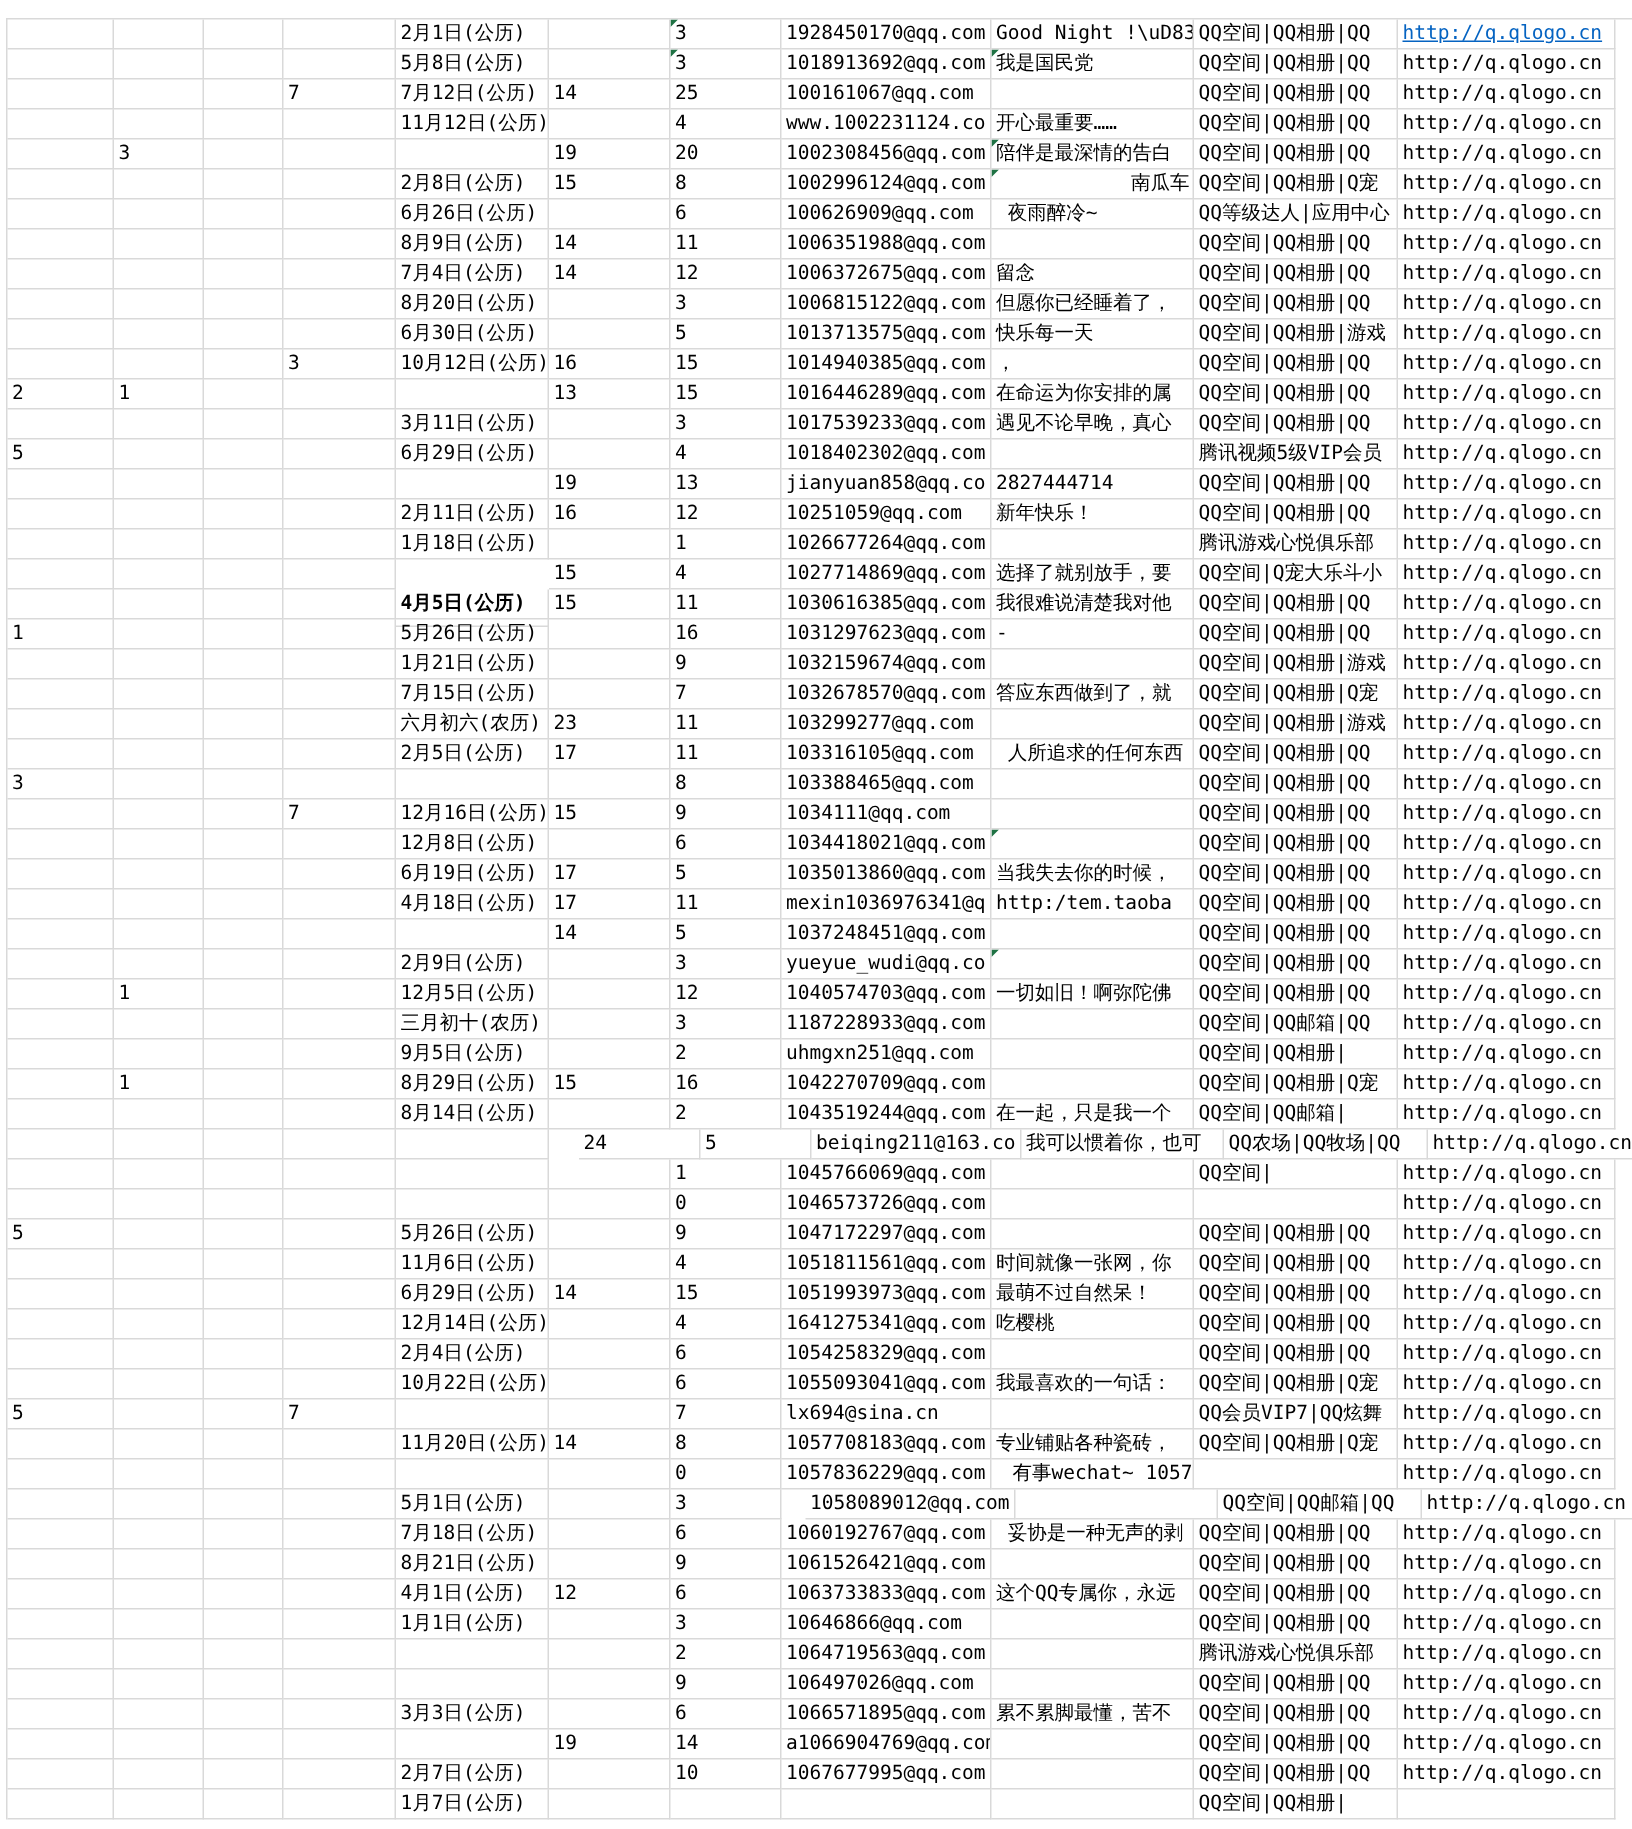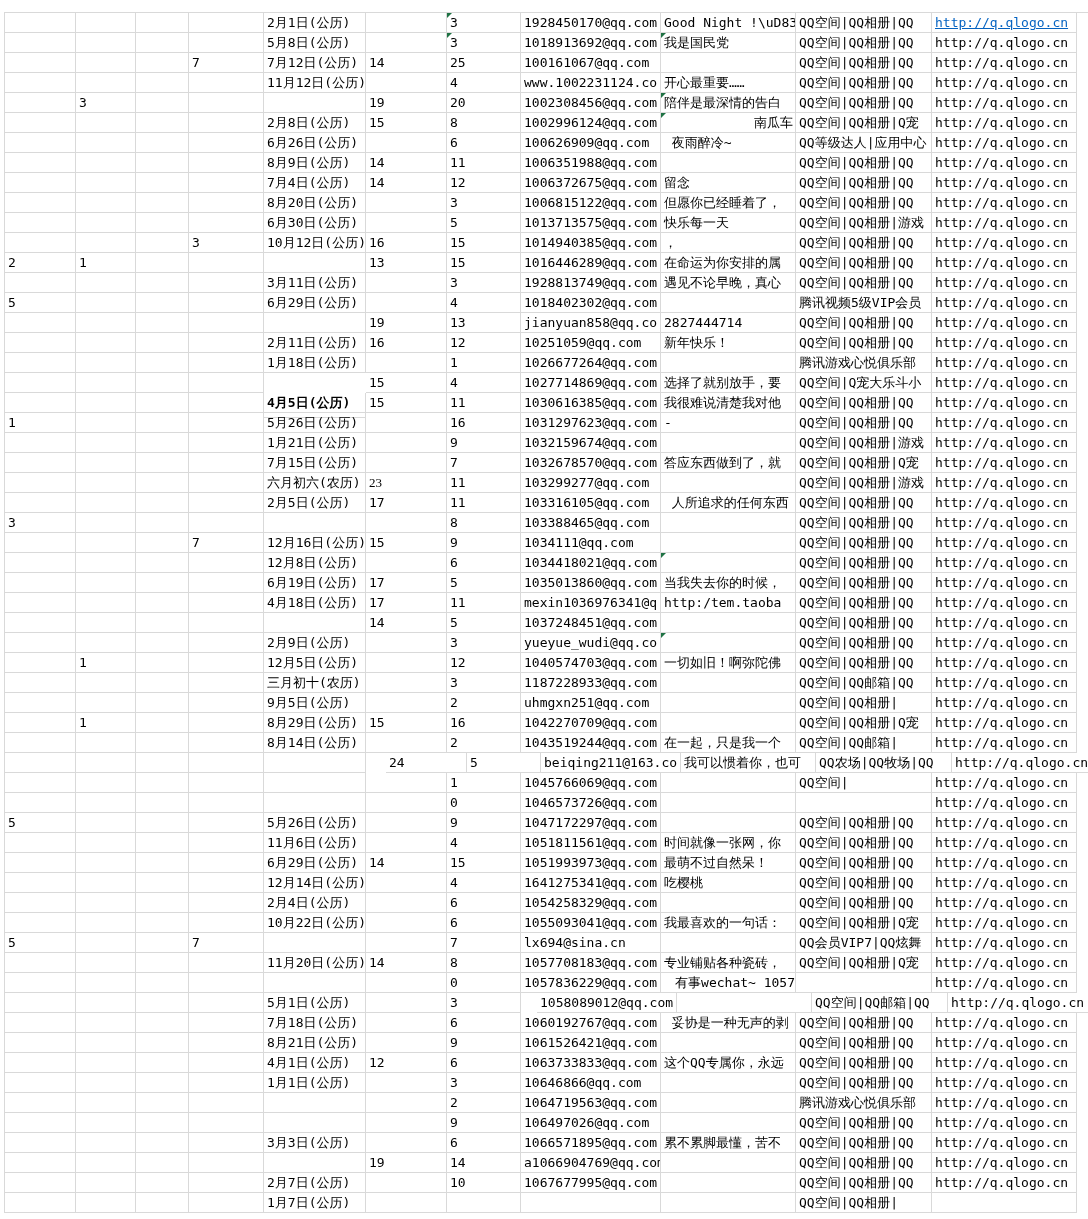--- a/index.html
+++ b/index.html
@@ -213,21 +213,21 @@
         <div class="cell" style="width: 145px; flex: 0 0 145px;"><a class="plain">http://q.qlogo.cn</a></div>
       </div>
       <div class="row">
         <div class="cell" style="width: 71px; flex: 0 0 71px;"></div>
         <div class="cell" style="width: 60px; flex: 0 0 60px;"></div>
         <div class="cell" style="width: 53px; flex: 0 0 53px;"></div>
         <div class="cell" style="width: 75px; flex: 0 0 75px;"></div>
         <div class="cell" style="width: 102px; flex: 0 0 102px;"><span>3月11日(公历)</span></div>
         <div class="cell" style="width: 81px; flex: 0 0 81px;"></div>
         <div class="cell" style="width: 74px; flex: 0 0 74px;"><span>3</span></div>
-        <div class="cell" style="width: 140px; flex: 0 0 140px;"><span>1928813749@qq.com</span></div>
+        <div class="cell" style="width: 140px; flex: 0 0 140px;"><span>1017539233@qq.com</span></div>
         <div class="cell" style="width: 135px; flex: 0 0 135px;"><span>遇见不论早晚，真心</span></div>
         <div class="cell" style="width: 136px; flex: 0 0 136px;"><span>QQ空间|QQ相册|QQ</span></div>
         <div class="cell" style="width: 145px; flex: 0 0 145px;"><a class="plain">http://q.qlogo.cn</a></div>
       </div>
       <div class="row">
         <div class="cell" style="width: 71px; flex: 0 0 71px;"><span>5</span></div>
         <div class="cell" style="width: 60px; flex: 0 0 60px;"></div>
         <div class="cell" style="width: 53px; flex: 0 0 53px;"></div>
         <div class="cell" style="width: 75px; flex: 0 0 75px;"></div>
         <div class="cell" style="width: 102px; flex: 0 0 102px;"><span>6月29日(公历)</span></div>
@@ -341,21 +341,21 @@
         <div class="cell" style="width: 135px; flex: 0 0 135px;"><span>答应东西做到了，就</span></div>
         <div class="cell" style="width: 136px; flex: 0 0 136px;"><span>QQ空间|QQ相册|Q宠</span></div>
         <div class="cell" style="width: 145px; flex: 0 0 145px;"><a class="plain">http://q.qlogo.cn</a></div>
       </div>
       <div class="row">
         <div class="cell" style="width: 71px; flex: 0 0 71px;"></div>
         <div class="cell" style="width: 60px; flex: 0 0 60px;"></div>
         <div class="cell" style="width: 53px; flex: 0 0 53px;"></div>
         <div class="cell" style="width: 75px; flex: 0 0 75px;"></div>
         <div class="cell" style="width: 102px; flex: 0 0 102px;"><span>六月初六(农历)</span></div>
-        <div class="cell" style="width: 81px; flex: 0 0 81px; font-family: Liberation Serif, serif;"><span>23</span></div>
+        <div class="cell" style="width: 81px; flex: 0 0 81px;"><span>23</span></div>
         <div class="cell" style="width: 74px; flex: 0 0 74px;"><span>11</span></div>
         <div class="cell" style="width: 140px; flex: 0 0 140px;"><span>103299277@qq.com</span></div>
         <div class="cell" style="width: 135px; flex: 0 0 135px;"></div>
         <div class="cell" style="width: 136px; flex: 0 0 136px;"><span>QQ空间|QQ相册|游戏</span></div>
         <div class="cell" style="width: 145px; flex: 0 0 145px;"><a class="plain">http://q.qlogo.cn</a></div>
       </div>
       <div class="row">
         <div class="cell" style="width: 71px; flex: 0 0 71px;"></div>
         <div class="cell" style="width: 60px; flex: 0 0 60px;"></div>
         <div class="cell" style="width: 53px; flex: 0 0 53px;"></div>

